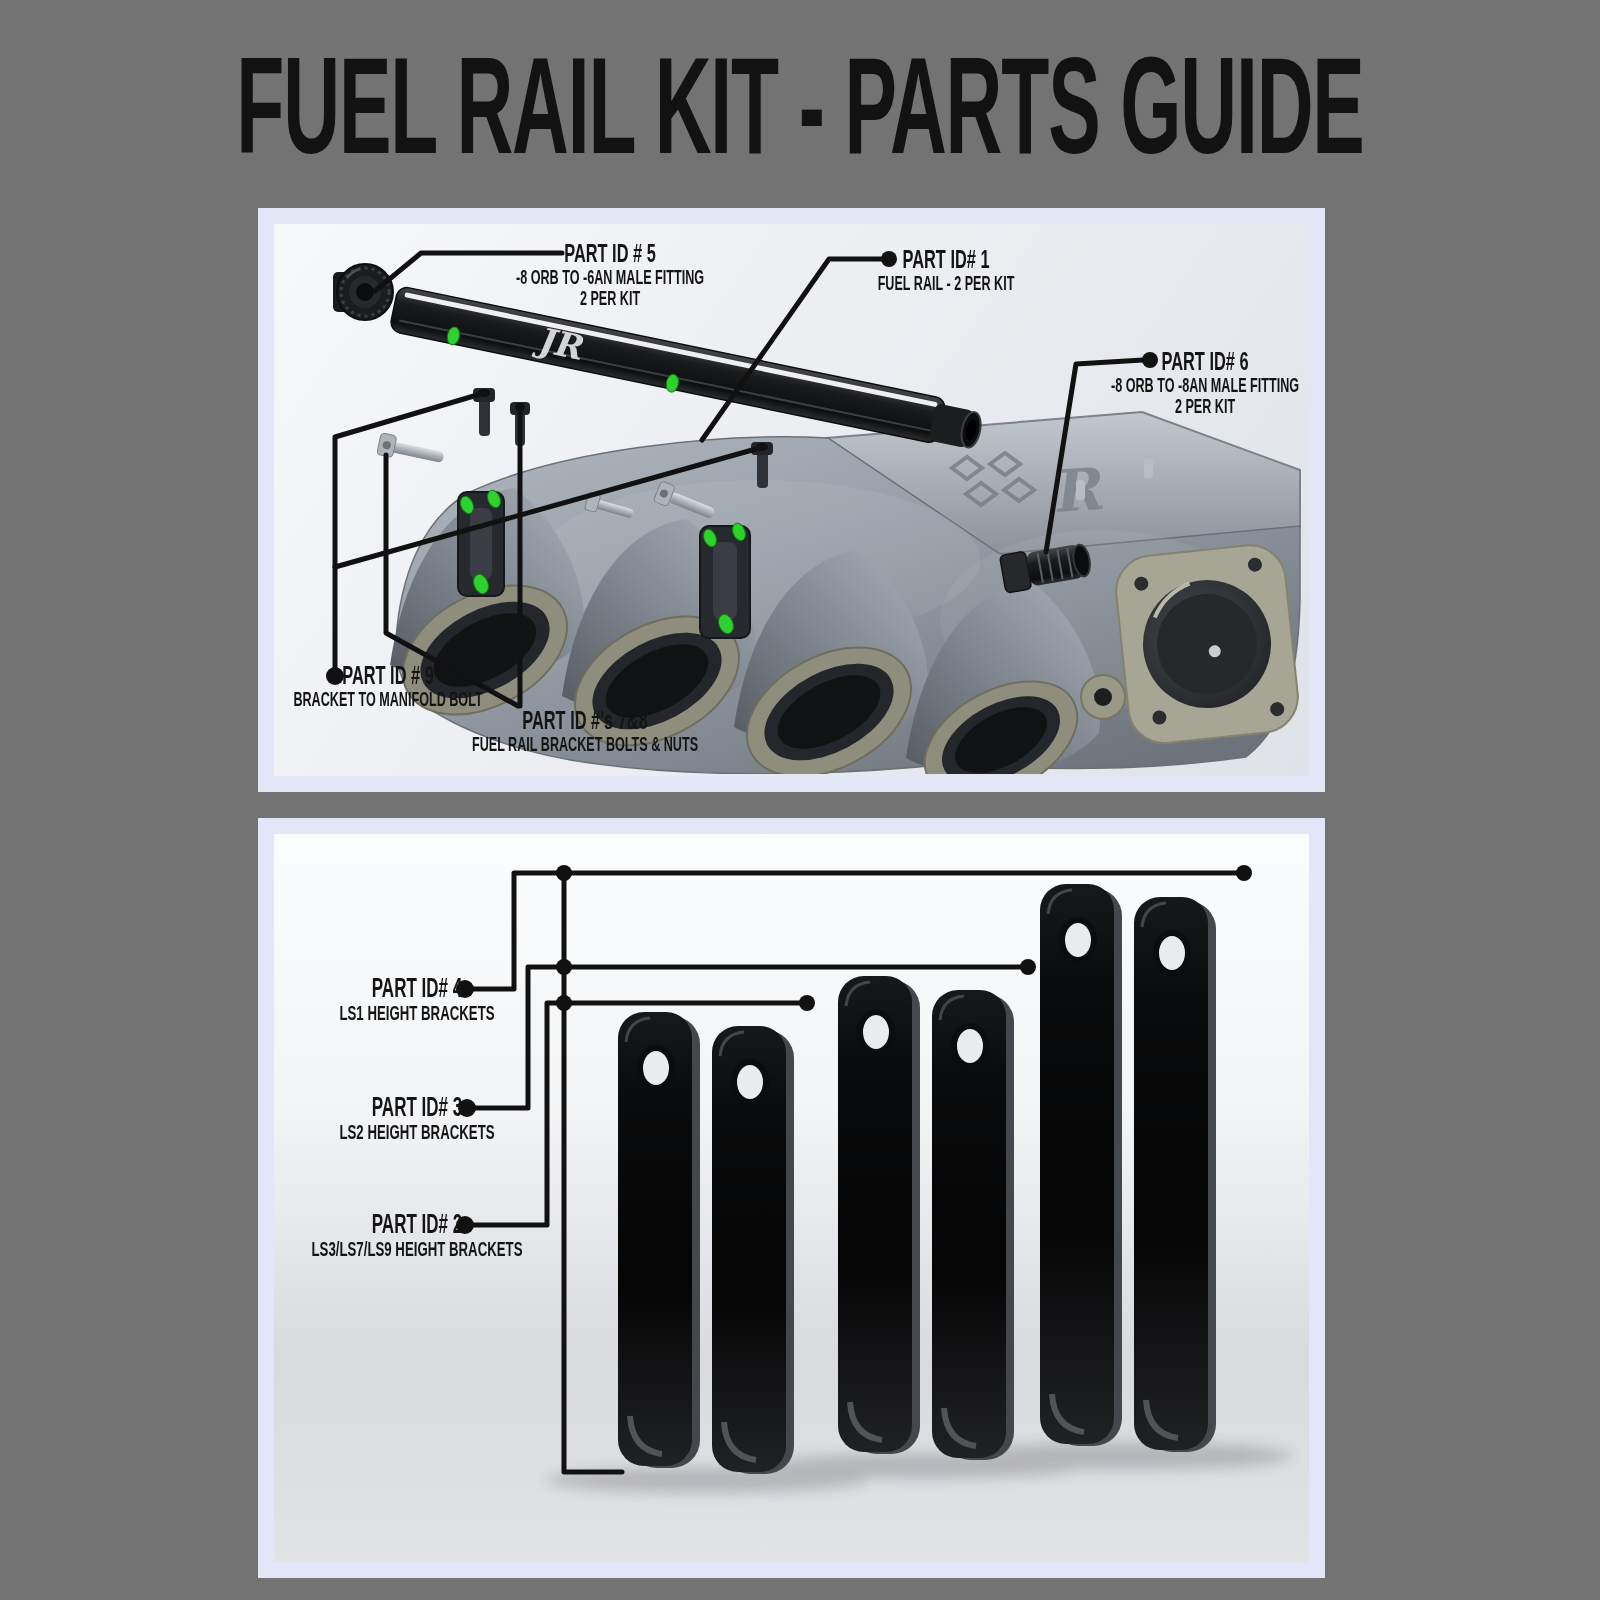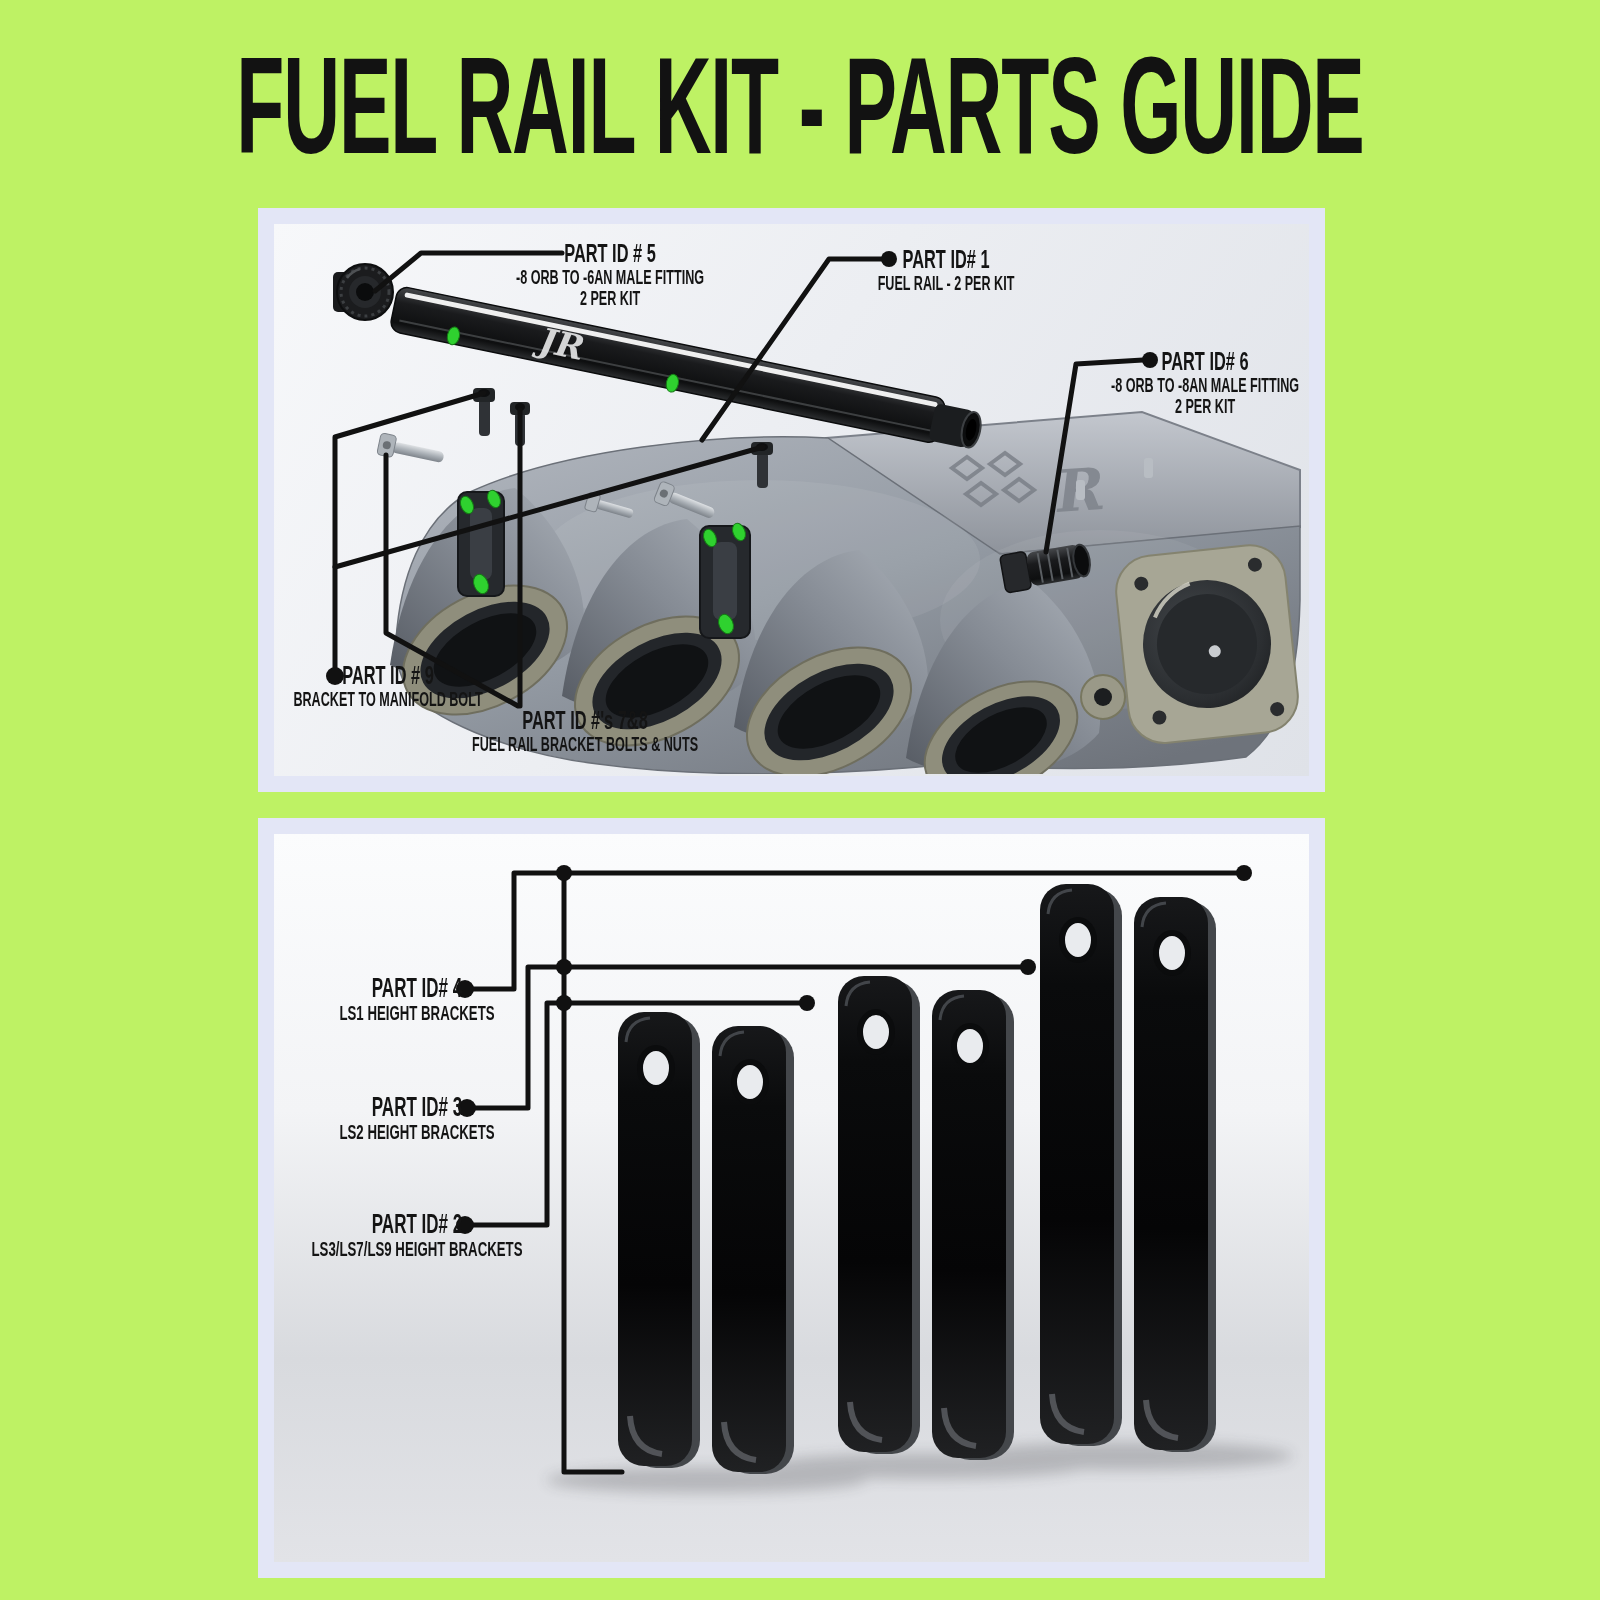--- a/index.html
+++ b/index.html
@@ -1,16 +1,16 @@
 <!DOCTYPE html>
 <html><head>
 <meta charset="utf-8">
 <style>
   html,body{margin:0;padding:0;background:#ffffff;}
-  .page{position:relative;width:1600px;height:1600px;background:#bef264;overflow:hidden;
+  .page{position:relative;width:1600px;height:1600px;background:#737373;overflow:hidden;
         font-family:"Liberation Sans", sans-serif;}
   .title{position:absolute;top:36px;left:50%;margin:0;white-space:nowrap;
          transform:translateX(-50%) scaleX(0.57);
          font-size:138px;font-weight:700;letter-spacing:-2px;color:#121212;line-height:1;}
   .panel{position:absolute;background:#e3e6f6;}
   .panel-top{left:258px;top:208px;width:1067px;height:584px;}
   .panel-bottom{left:258px;top:818px;width:1067px;height:760px;}
   .panel .inner{position:absolute;left:16px;top:16px;right:16px;bottom:16px;}
   .panel-top .inner{background:linear-gradient(125deg,#f7f8fa 0%,#eceef2 45%,#dfe2e8 100%);}
   .panel-bottom .inner{background:linear-gradient(180deg,#fbfcfd 0%,#f3f4f6 38%,#d8dade 72%,#e2e3e7 100%);}

